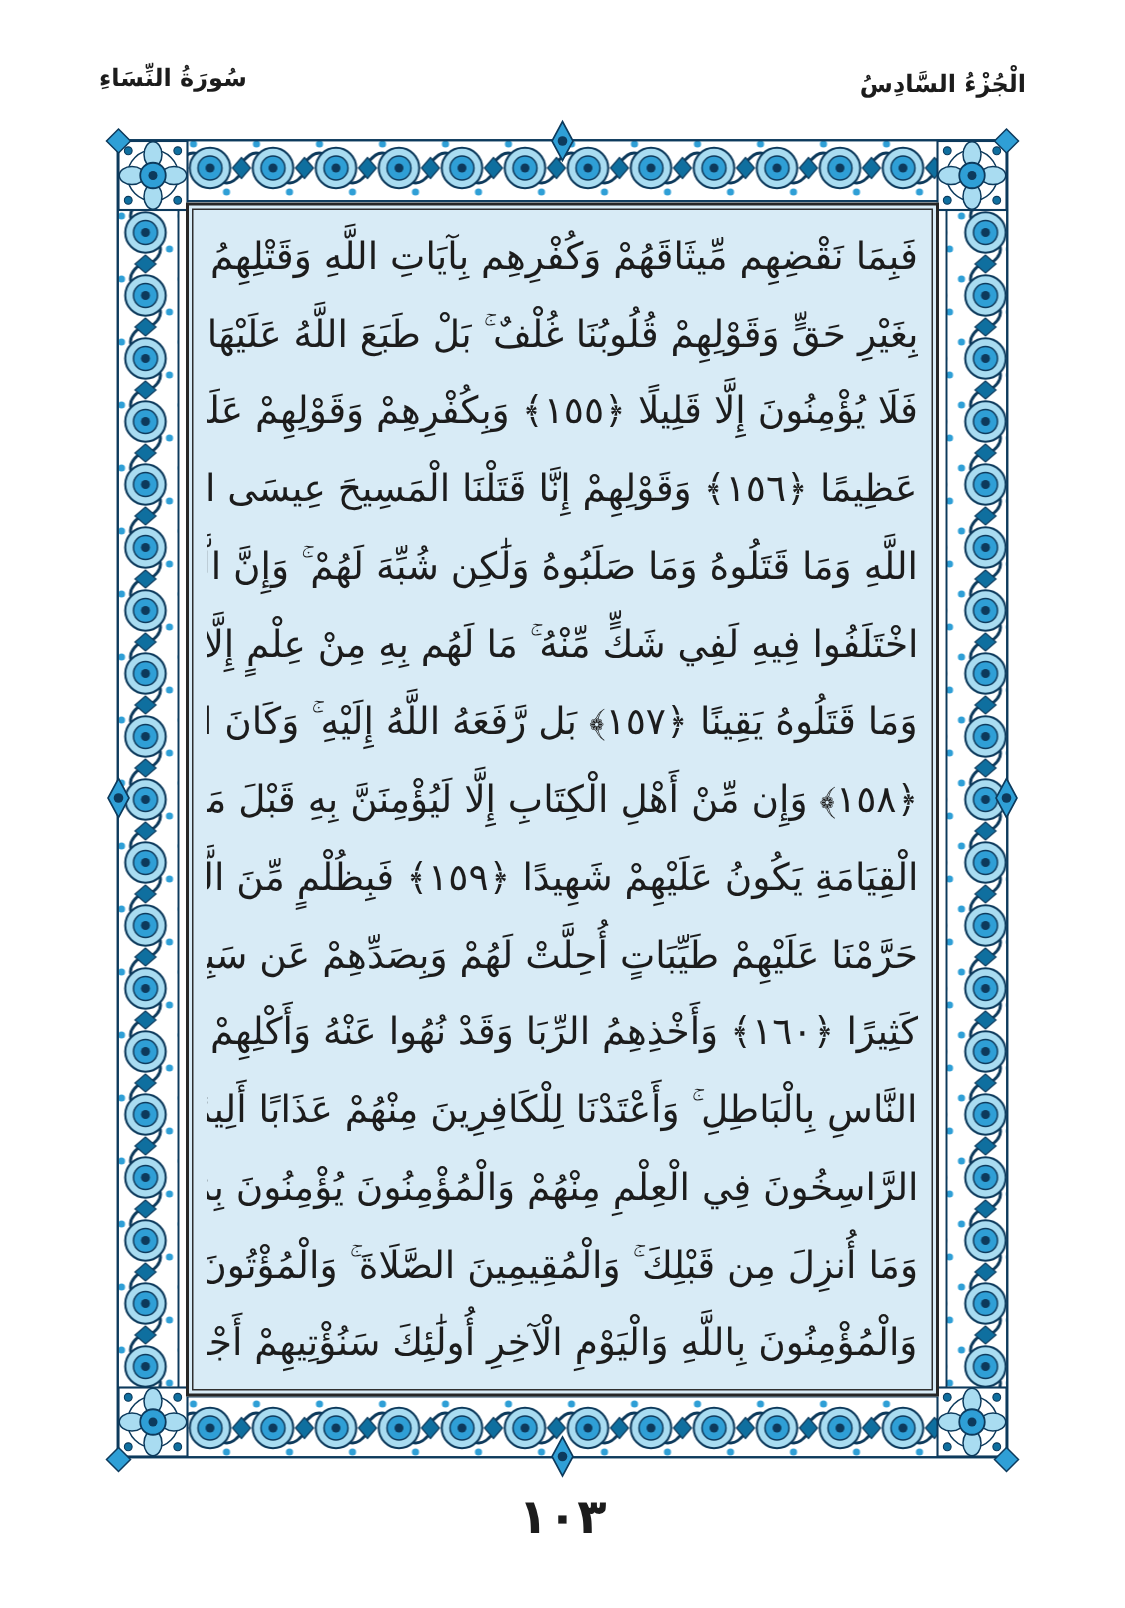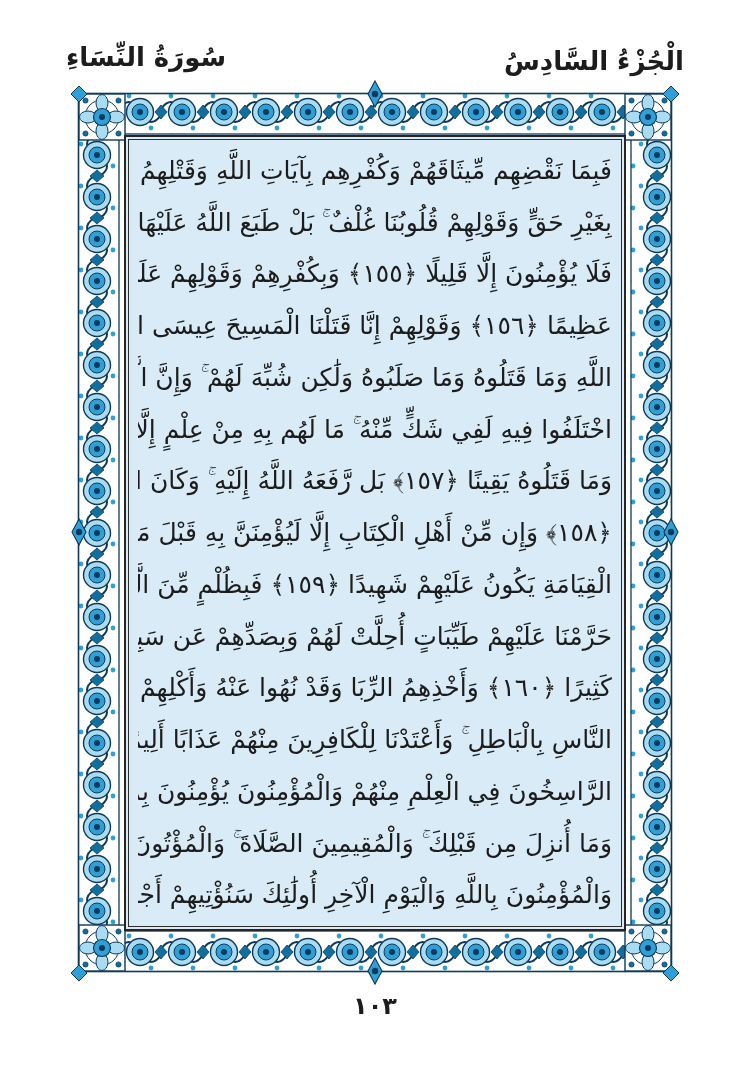--- a/index.html
+++ b/index.html
@@ -14,21 +14,21 @@
   *{margin:0;padding:0;box-sizing:border-box;}
   html,body{background:var(--page_background);}
   body{
     width:750px;height:1072px;position:relative;overflow:hidden;
     font-family:"DejaVu Sans",sans-serif;color:var(--ink);
   }
   .page{position:absolute;inset:0;}
 
   
   .running-head{
-    position:absolute;top:46px;font-size:26px;font-weight:bold;
+    position:absolute;top:46px;font-size:16px;font-weight:bold;
     color:var(--ink);direction:rtl;white-space:nowrap;
   }
   .running-head.right{right:66px;margin-left:28px;}
   .running-head.left{left:66px;top:42px;}
 
   
   .frame-svg{position:absolute;left:77px;top:92px;overflow:visible;}
   .m-outline{fill:none;stroke:var(--border_navy);}
   .m-white{fill:#ffffff;stroke:var(--border_navy);}
   .m-light{fill:var(--border_light);stroke:var(--border_navy);}
@@ -51,21 +51,21 @@
   .quran-line{
     flex:1;direction:rtl;text-align:justify;text-align-last:justify;
     text-justify:inter-word;
     font-size:25px;line-height:52px;white-space:nowrap;
     color:var(--ink);overflow:hidden;
   }
 
   
   .page-number{
     position:absolute;left:0;right:0;top:992px;text-align:center;
-    font-size:24px;font-weight:bold;color:var(--ink);direction:rtl;
+    font-size:32px;font-weight:bold;color:var(--ink);direction:rtl;
   }
 </style>
 </head>
 <body>
 
 <div class="page">
 
   <div class="running-head right">الْجُزْءُ السَّادِسُ</div>
   <div class="running-head left">سُورَةُ النِّسَاءِ</div>
 

